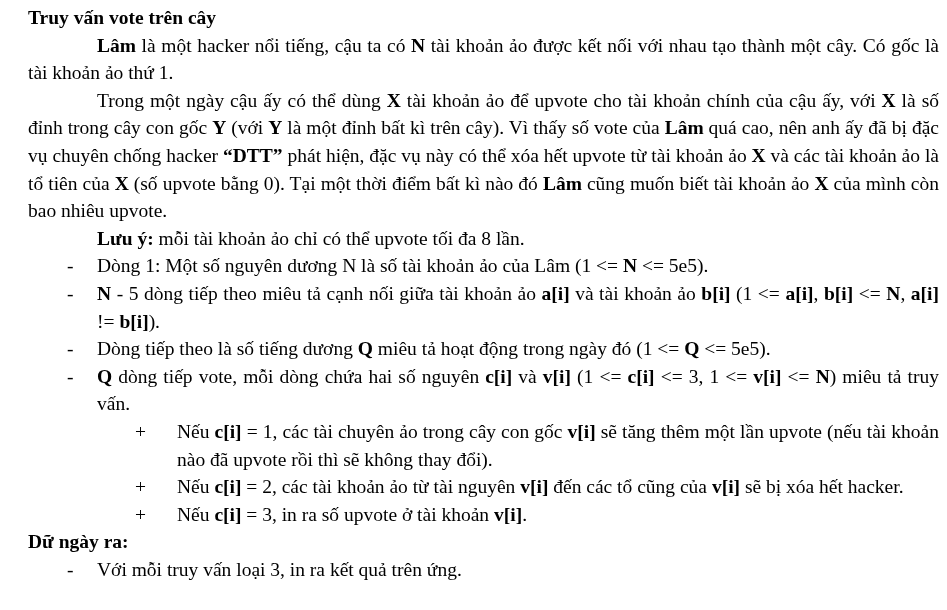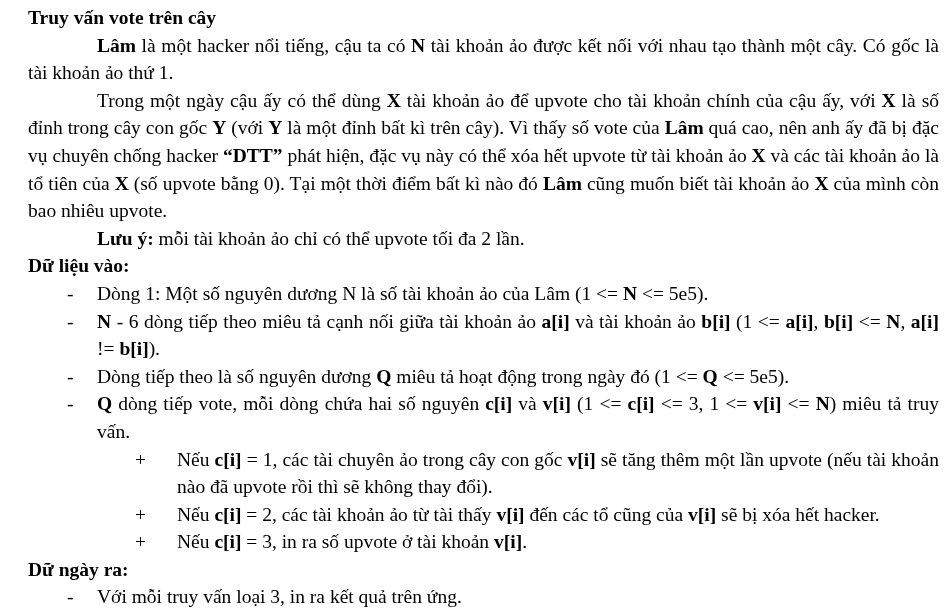--- a/index.html
+++ b/index.html
@@ -30,25 +30,24 @@
   b { font-weight: bold; }
 </style>
 </head>
 <body>
 
 <div class="page">
   <div id="doc">
       <div class="block title"><b>Truy vấn vote trên cây</b></div>
       <div class="block paragraph"><b>Lâm</b><span> là một hacker nổi tiếng, cậu ta có </span><b>N</b><span> tài khoản ảo được kết nối với nhau tạo thành một cây. Có gốc là tài khoản ảo thứ 1.</span></div>
       <div class="block paragraph"><span>Trong một ngày cậu ấy có thể dùng </span><b>X</b><span> tài khoản ảo để upvote cho tài khoản chính của cậu ấy, với </span><b>X</b><span> là số đỉnh trong cây con gốc </span><b>Y</b><span> (với </span><b>Y</b><span> là một đỉnh bất kì trên cây). Vì thấy số vote của </span><b>Lâm</b><span> quá cao, nên anh ấy đã bị đặc vụ chuyên chống hacker </span><b>“DTT”</b><span> phát hiện, đặc vụ này có thể xóa hết upvote từ tài khoản ảo </span><b>X</b><span> và các tài khoản ảo là tổ tiên của </span><b>X</b><span> (số upvote bằng 0). Tại một thời điểm bất kì nào đó </span><b>Lâm</b><span> cũng muốn biết tài khoản ảo </span><b>X</b><span> của mình còn bao nhiêu upvote.</span></div>
-      <div class="block paragraph"><b>Lưu ý:</b><span> mỗi tài khoản ảo chỉ có thể upvote tối đa 2 lần.</span></div>
-      <div class="block heading"><b>Dữ liệu vào:</b></div>
+      <div class="block paragraph"><b>Lưu ý:</b><span> mỗi tài khoản ảo chỉ có thể upvote tối đa 8 lần.</span></div>
       <div class="block bullet"><span class="marker">-</span><span>Dòng 1: Một số nguyên dương N là số tài khoản ảo của Lâm (1 &lt;= </span><b>N</b><span> &lt;= 5e5).</span></div>
-      <div class="block bullet"><span class="marker">-</span><b>N</b><span> - 6 dòng tiếp theo miêu tả cạnh nối giữa tài khoản ảo </span><b>a[i]</b><span> và tài khoản ảo </span><b>b[i]</b><span> (1 &lt;= </span><b>a[i]</b><span>, </span><b>b[i]</b><span> &lt;= </span><b>N</b><span>, </span><b>a[i]</b><span> != </span><b>b[i]</b><span>).</span></div>
-      <div class="block bullet"><span class="marker">-</span><span>Dòng tiếp theo là số nguyên dương </span><b>Q</b><span> miêu tả hoạt động trong ngày đó (1 &lt;= </span><b>Q</b><span> &lt;= 5e5).</span></div>
+      <div class="block bullet"><span class="marker">-</span><b>N</b><span> - 5 dòng tiếp theo miêu tả cạnh nối giữa tài khoản ảo </span><b>a[i]</b><span> và tài khoản ảo </span><b>b[i]</b><span> (1 &lt;= </span><b>a[i]</b><span>, </span><b>b[i]</b><span> &lt;= </span><b>N</b><span>, </span><b>a[i]</b><span> != </span><b>b[i]</b><span>).</span></div>
+      <div class="block bullet"><span class="marker">-</span><span>Dòng tiếp theo là số tiếng dương </span><b>Q</b><span> miêu tả hoạt động trong ngày đó (1 &lt;= </span><b>Q</b><span> &lt;= 5e5).</span></div>
       <div class="block bullet"><span class="marker">-</span><b>Q</b><span> dòng tiếp vote, mỗi dòng chứa hai số nguyên </span><b>c[i]</b><span> và </span><b>v[i]</b><span> (1 &lt;= </span><b>c[i]</b><span> &lt;= 3, 1 &lt;= </span><b>v[i]</b><span> &lt;= </span><b>N</b><span>) miêu tả truy vấn.</span></div>
       <div class="block subbullet"><span class="marker">+</span><span>Nếu </span><b>c[i]</b><span> = 1, các tài chuyên ảo trong cây con gốc </span><b>v[i]</b><span> sẽ tăng thêm một lần upvote (nếu tài khoản nào đã upvote rồi thì sẽ không thay đổi).</span></div>
-      <div class="block subbullet"><span class="marker">+</span><span>Nếu </span><b>c[i]</b><span> = 2, các tài khoản ảo từ tài thấy </span><b>v[i]</b><span> đến các tổ cũng của </span><b>v[i]</b><span> sẽ bị xóa hết hacker.</span></div>
+      <div class="block subbullet"><span class="marker">+</span><span>Nếu </span><b>c[i]</b><span> = 2, các tài khoản ảo từ tài nguyên </span><b>v[i]</b><span> đến các tổ cũng của </span><b>v[i]</b><span> sẽ bị xóa hết hacker.</span></div>
       <div class="block subbullet"><span class="marker">+</span><span>Nếu </span><b>c[i]</b><span> = 3, in ra số upvote ở tài khoản </span><b>v[i]</b><span>.</span></div>
       <div class="block heading"><b>Dữ ngày ra:</b></div>
       <div class="block bullet"><span class="marker">-</span><span>Với mỗi truy vấn loại 3, in ra kết quả trên ứng.</span></div>
     </div>
 </div>
 
 </body></html>

